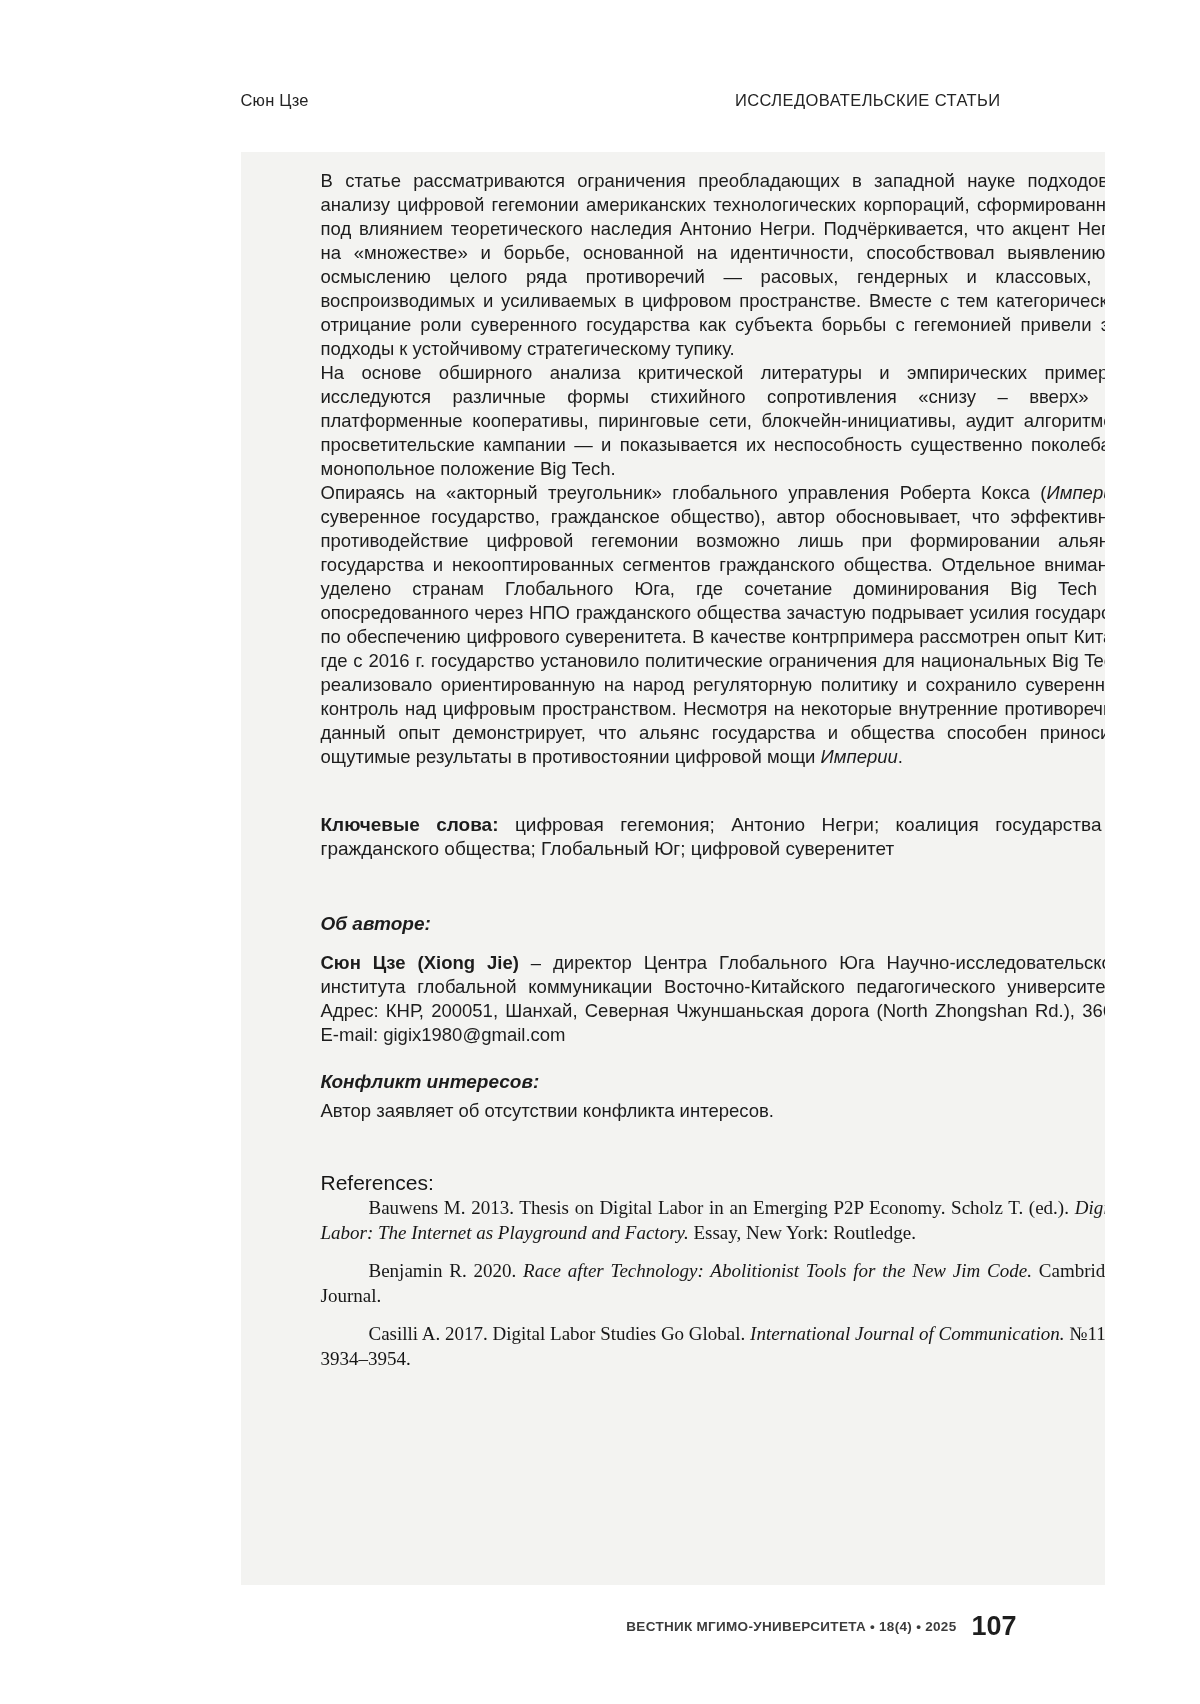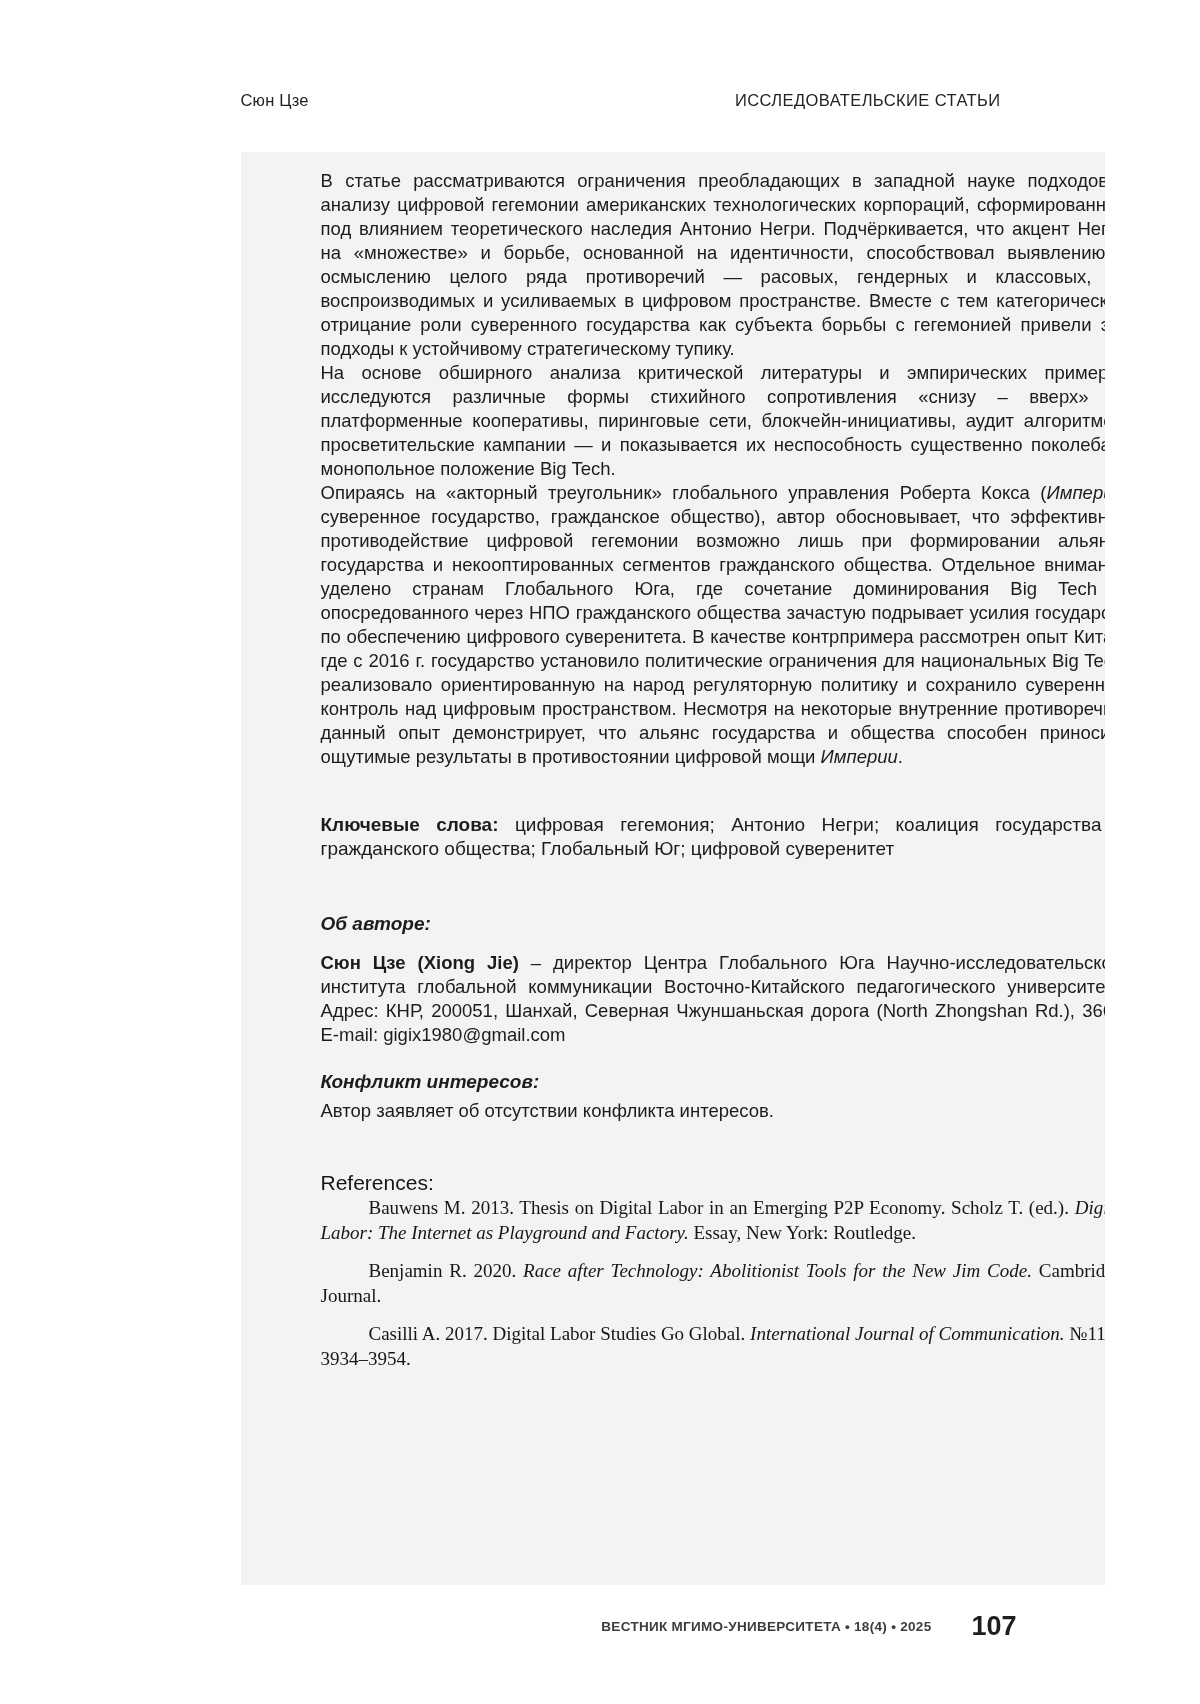--- a/index.html
+++ b/index.html
@@ -94,21 +94,21 @@
     color: #161616;
   }
   .ref em { font-style: italic; }
 
   .footer {
     position: absolute;
     right: 88px;
     bottom: 62px;
     display: flex;
     align-items: center;
-    gap: 40px;
+    gap: 15px;
   }
   .footer .meta {
     font-weight: bold;
     font-size: 13.5px;
     letter-spacing: 0.3px;
     color: #3c3c3c;
   }
   .footer .pagenum {
     font-weight: bold;
     font-size: 27px;

